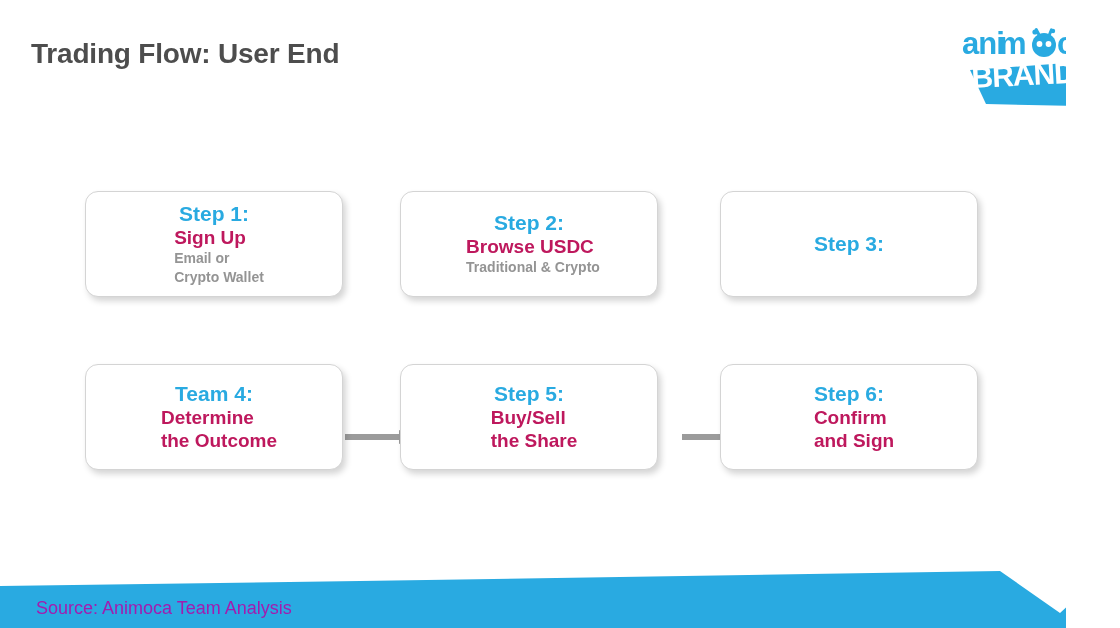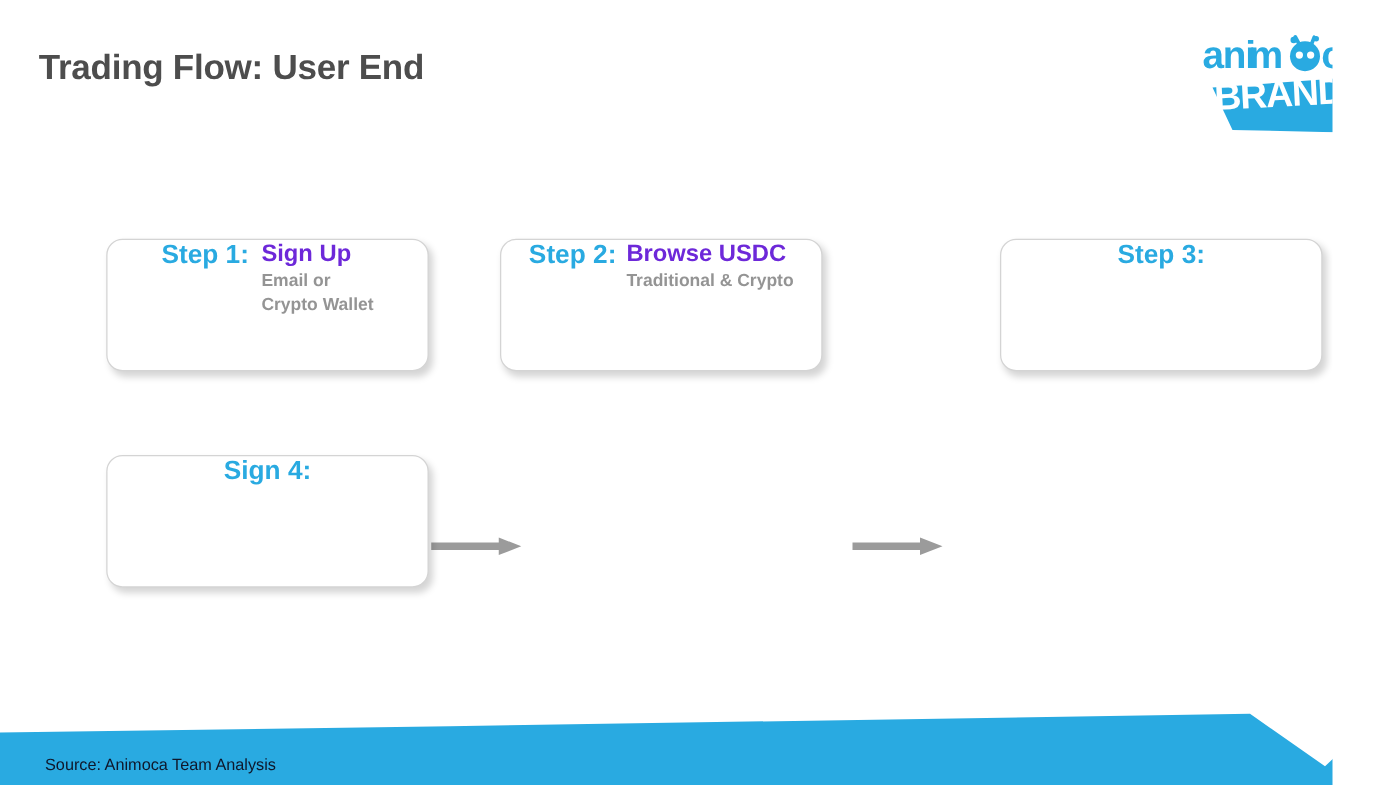--- a/index.html
+++ b/index.html
@@ -53,46 +53,46 @@
   .step-box {
     position: absolute;
     width: 258px;
     height: 106px;
     box-sizing: border-box;
     background: #ffffff;
     border: 1.4px solid #d4d4d4;
     border-radius: 13px;
     box-shadow: 3px 4px 6px rgba(0,0,0,0.17);
     display: flex;
-    flex-direction: row;
-    align-items: flex-start;
+    flex-direction: column;
+    align-items: center;
     justify-content: center;
   }
   .step-box.col-1 { left: 85px; }
   .step-box.col-2 { left: 400px; }
-  .step-box.col-3 { left: 800px; }
+  .step-box.col-3 { left: 720px; }
 
   .step-label {
     font-size: 21px;
     font-weight: bold;
     color: #29aae1;
     white-space: nowrap;
     flex: 0 0 auto;
   }
   .step-body {
     flex: 0 0 auto;
     margin-left: 10px;
     text-align: left;
     overflow: visible;
     white-space: nowrap;
   }
   .step-title {
     font-size: 19px;
     font-weight: bold;
-    color: #6d28d9;
+    color: #be185d;
     line-height: 1.22;
     white-space: nowrap;
   }
   .step-sub {
     font-size: 14px;
     font-weight: bold;
     color: #949494;
     line-height: 1.32;
     white-space: nowrap;
   }
@@ -132,22 +132,22 @@
     left: 0;
     bottom: 0;
     width: 1120px;
     height: 60px;
   }
   #footer-banner svg { display: block; }
   #footer-source {
     position: absolute;
     left: 36px;
     bottom: 9px;
-    font-size: 13px;
-    color: #0f172a;
+    font-size: 18px;
+    color: #a21caf;
     white-space: nowrap;
   }
 </style>
 </head>
 <body>
 
 <div id="slide">
 
   <div id="page-title">Trading Flow: User End</div>
 
@@ -207,24 +207,42 @@
 
     <div class="step-box col-3">
       <div class="step-label">Step 3:</div>
     </div>
 
   </div>
 
   <div class="flow-row" id="flow-row-2">
 
     <div class="step-box col-1">
-      <div class="step-label">Sign 4:</div>
-    </div>
-
-
+      <div class="step-label">Team 4:</div>
+      <div class="step-body">
+        <div class="step-title">Determine</div>
+        <div class="step-title">the Outcome</div>
+      </div>
+    </div>
+
+    <div class="step-box col-2">
+      <div class="step-label">Step 5:</div>
+      <div class="step-body">
+        <div class="step-title">Buy/Sell</div>
+        <div class="step-title">the Share</div>
+      </div>
+    </div>
+
+    <div class="step-box col-3">
+      <div class="step-label">Step 6:</div>
+      <div class="step-body">
+        <div class="step-title">Confirm</div>
+        <div class="step-title">and Sign</div>
+      </div>
+    </div>
 
   </div>
 
   <div id="footer-banner">
     <svg width="1120" height="60" viewBox="0 0 1120 60" xmlns="http://www.w3.org/2000/svg" preserveAspectRatio="none">
       <polygon points="0,18 360,13 1000,3 1060,45 1100,8 1120,5 1120,60 0,60" fill="#29aae1"></polygon>
     </svg>
   </div>
   <div id="footer-source">Source: Animoca Team Analysis</div>
 

